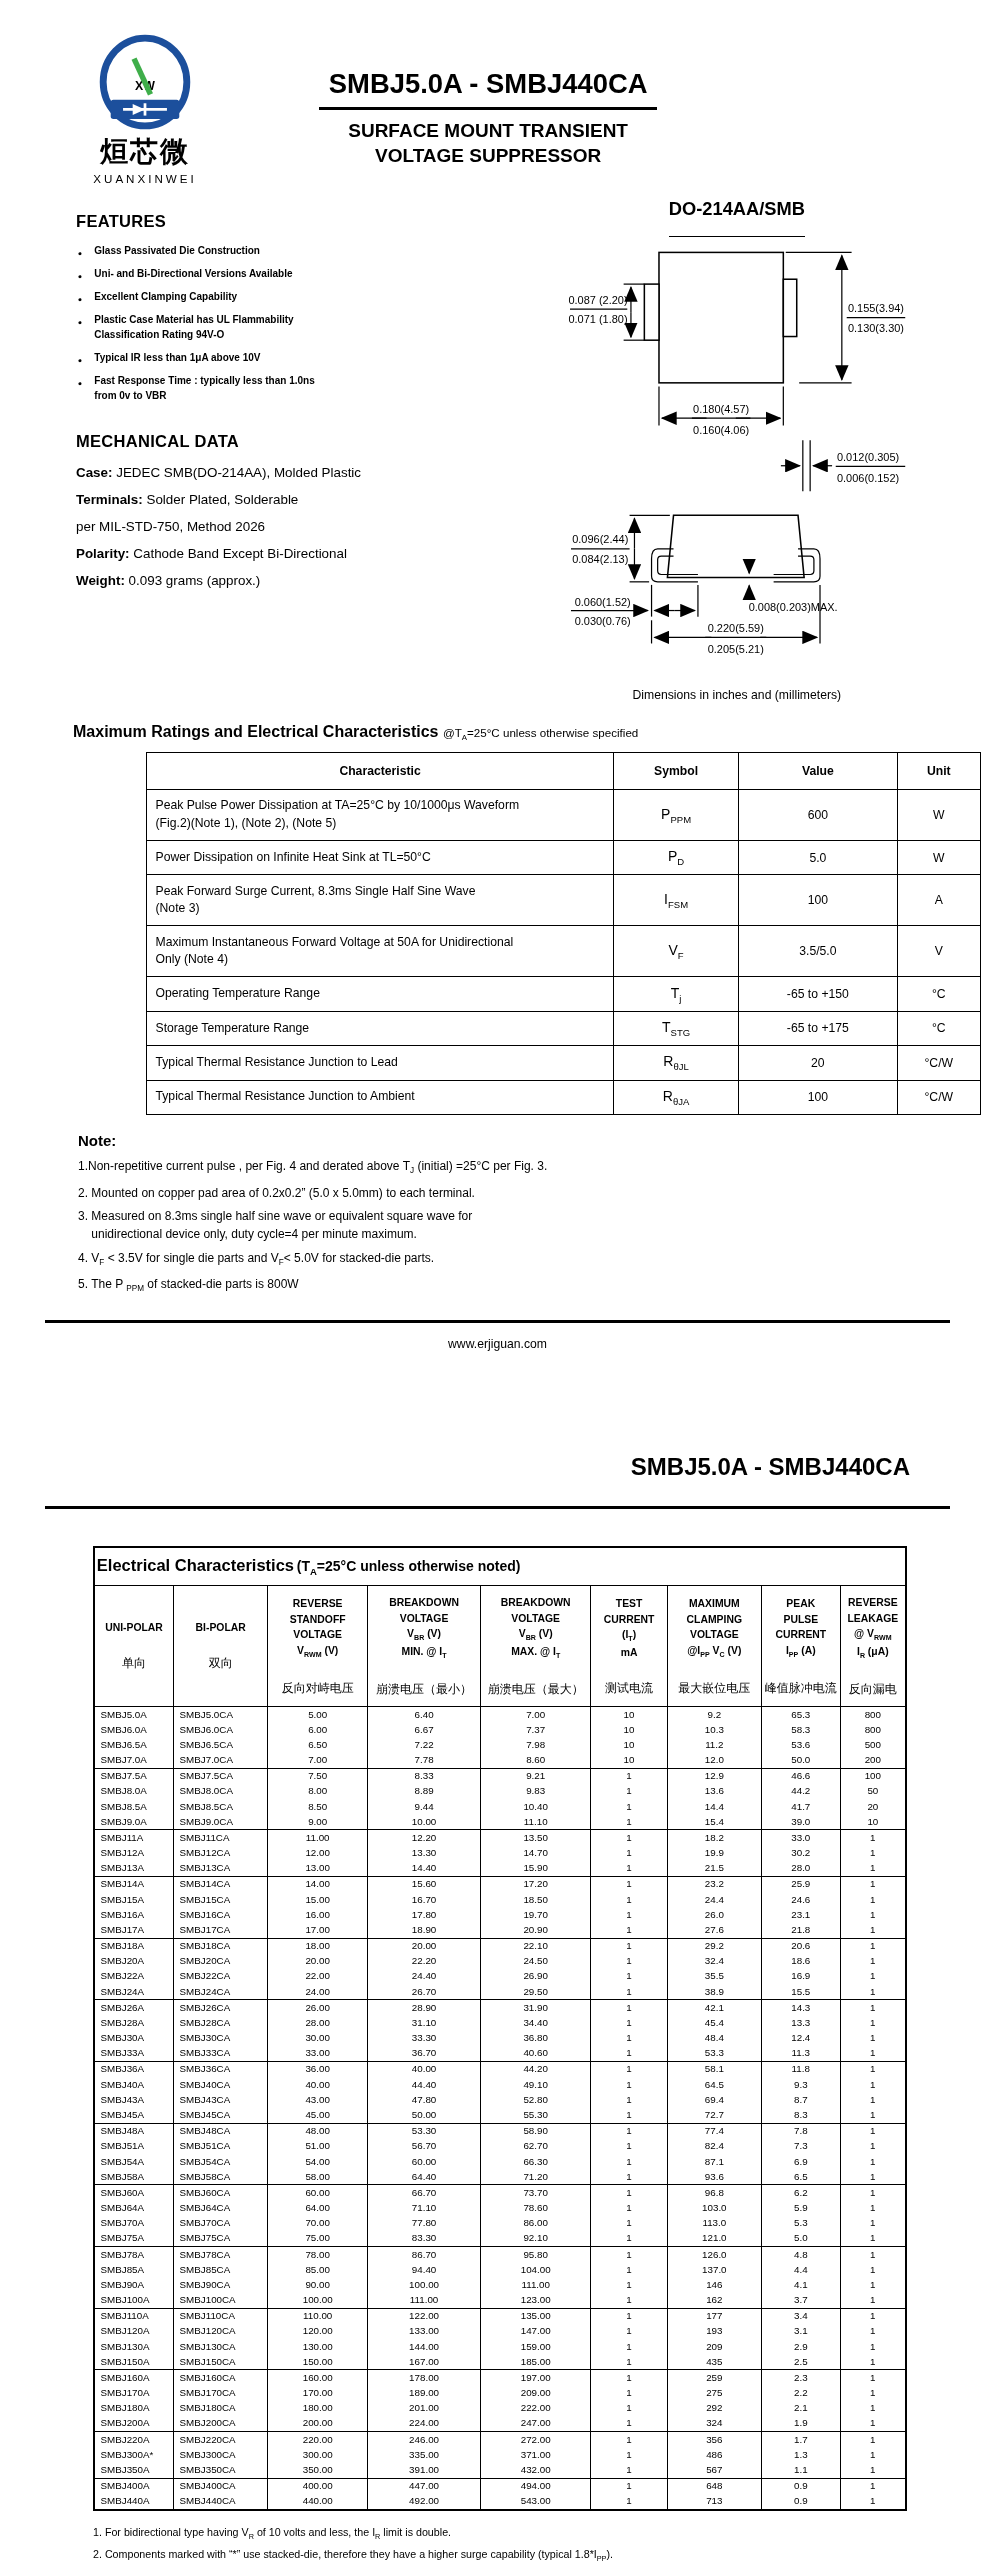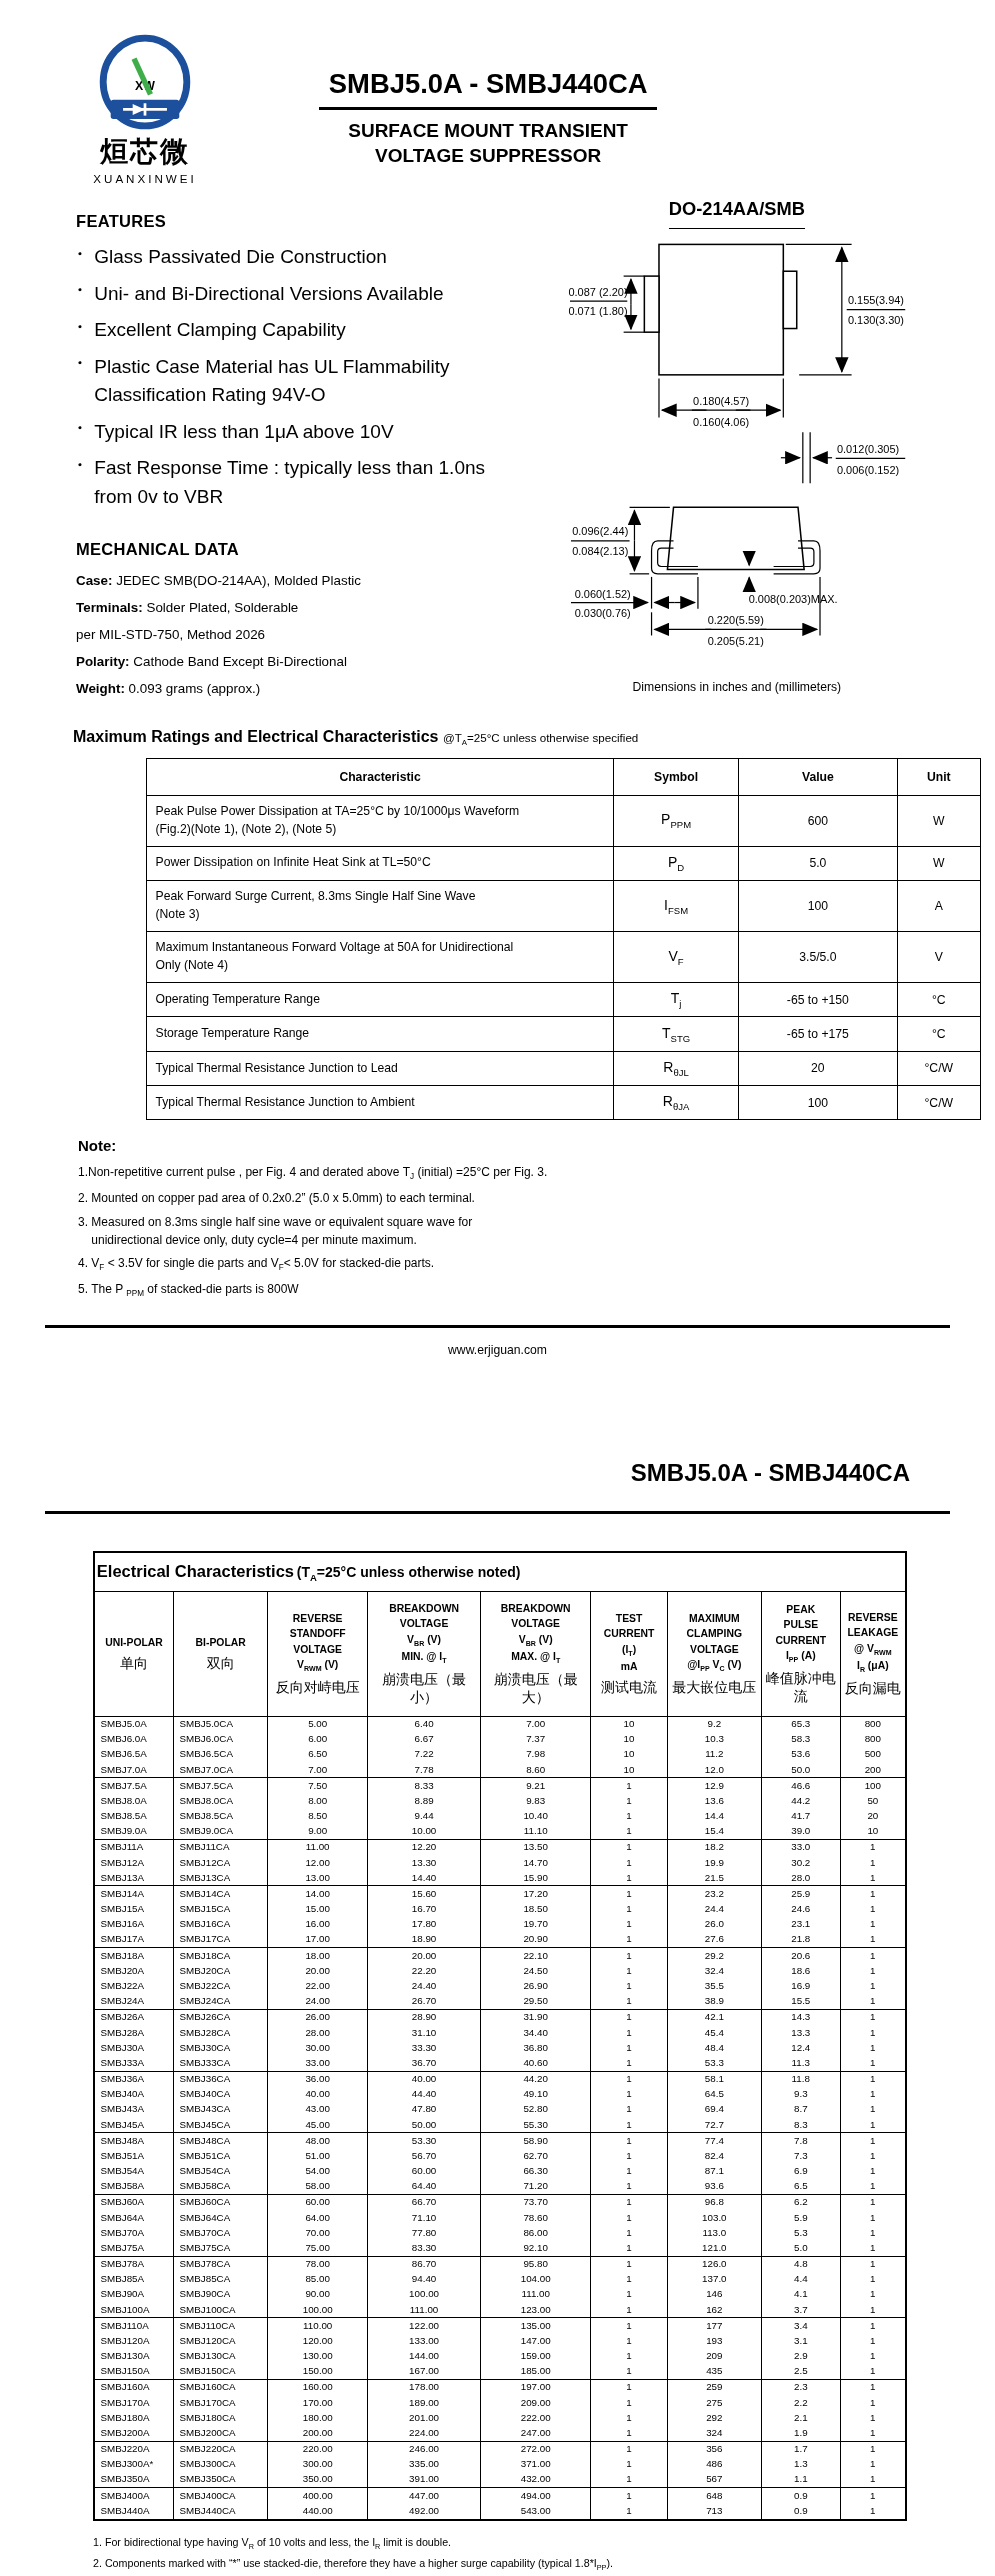--- a/index.html
+++ b/index.html
@@ -13,27 +13,27 @@
   .logo-latin{font-size:11.6px;letter-spacing:3px;margin-top:1.2px;font-weight:500;}
   .titleblock{margin-left:101px;text-align:center;padding-top:34px;}
   .doc-title{font-size:27.4px;font-weight:bold;display:inline-block;padding:0 9.8px 7.3px;border-bottom:3px solid #000;letter-spacing:0;}
   .doc-sub{font-size:19px;font-weight:bold;line-height:1.32;margin-top:7.3px;}
 
   
   .cols{display:flex;margin-top:8.5px;}
   .colL{width:421px;margin-left:76px;flex:none;}
   .colR{flex:1;padding:0 18.3px 0 0;text-align:center;}
   h2.sec{font-size:16.5px;margin:18.3px 0 12.2px;letter-spacing:0.3px;}
-  .features-list{list-style:none;margin:0;padding:0;font-size:19px;}
+  .features-list{list-style:none;margin:0;padding:0;font-size:10px;font-weight:bold;}
   .features-list li{margin:0 0 8px 0;padding-left:18.3px;position:relative;line-height:1.5;}
   .features-list li::before{content:"●";font-size:7.3px;position:absolute;left:1.8px;top:5.5px;}
   .mech-line{font-size:13.4px;margin-bottom:9.1px;line-height:1.35;}
   .mech-line b{font-weight:bold;}
   .pkg-heading{font-size:18.3px;font-weight:bold;margin:3.7px 0 2.4px;}
-  .pkg-heading span{display:inline-block;padding-bottom:8px;border-bottom:1.8px solid #000;}
+  .pkg-heading span{display:inline-block;padding-bottom:16px;border-bottom:1.8px solid #000;}
   .pkg-caption{font-size:12.2px;margin-top:12px;}
   svg text{font-family:"Liberation Sans",sans-serif;font-size:18px;fill:#000;}
   svg .dim{stroke:#000;stroke-width:2;fill:none;}
   svg .shape{stroke:#000;stroke-width:2.5;fill:#fff;}
   svg .thin{stroke:#000;stroke-width:2;fill:none;}
 
   
   .ratings{margin:21px 87px 0 73px;}
   .ratings-h{font-size:16px;font-weight:bold;}
   .ratings-h .note{font-size:11.6px;font-weight:normal;}
@@ -62,21 +62,21 @@
   table.ec col:nth-child(3){width:12.3%;} table.ec col:nth-child(4){width:13.9%;}
   table.ec col:nth-child(5){width:13.6%;} table.ec col:nth-child(6){width:9.4%;}
   table.ec col:nth-child(7){width:11.6%;} table.ec col:nth-child(8){width:9.7%;}
   table.ec col:nth-child(9){width:8.1%;}
   .ec-title-cell{border-bottom:2.4px solid #000;text-align:left;padding:9.8px 7.3px;}
   .ec-title-main{font-size:16.5px;font-weight:bold;}
   .ec-title-note{font-size:14px;font-weight:bold;}
   table.ec thead th{border-left:1.2px solid #000;border-bottom:1.8px solid #000;vertical-align:middle;padding:8.5px 1.8px;}
   table.ec thead th:first-child{border-left:none;}
   .en{font-weight:bold;font-size:10.4px;line-height:1.5;}
-  .cn{font-weight:normal;font-size:14px;margin-top:4px;}
+  .cn{font-weight:normal;font-size:12px;margin-top:19px;}
   table.ec tbody td{border-left:1.2px solid #000;font-size:9.8px;text-align:center;padding:1.2px 2.4px;height:12.8px;line-height:1.25;}
   table.ec tbody td:first-child{border-left:none;}
   table.ec tbody td.pn{text-align:left;padding-left:5.5px;}
   table.ec tbody tr.group-end td{border-bottom:1.8px solid #000;}
   .fn{margin:12.2px 85px 0 93px;font-size:10.7px;line-height:1.7;}
   .fn div{margin-bottom:1.2px;}
 </style>
 </head>
 <body>
 

